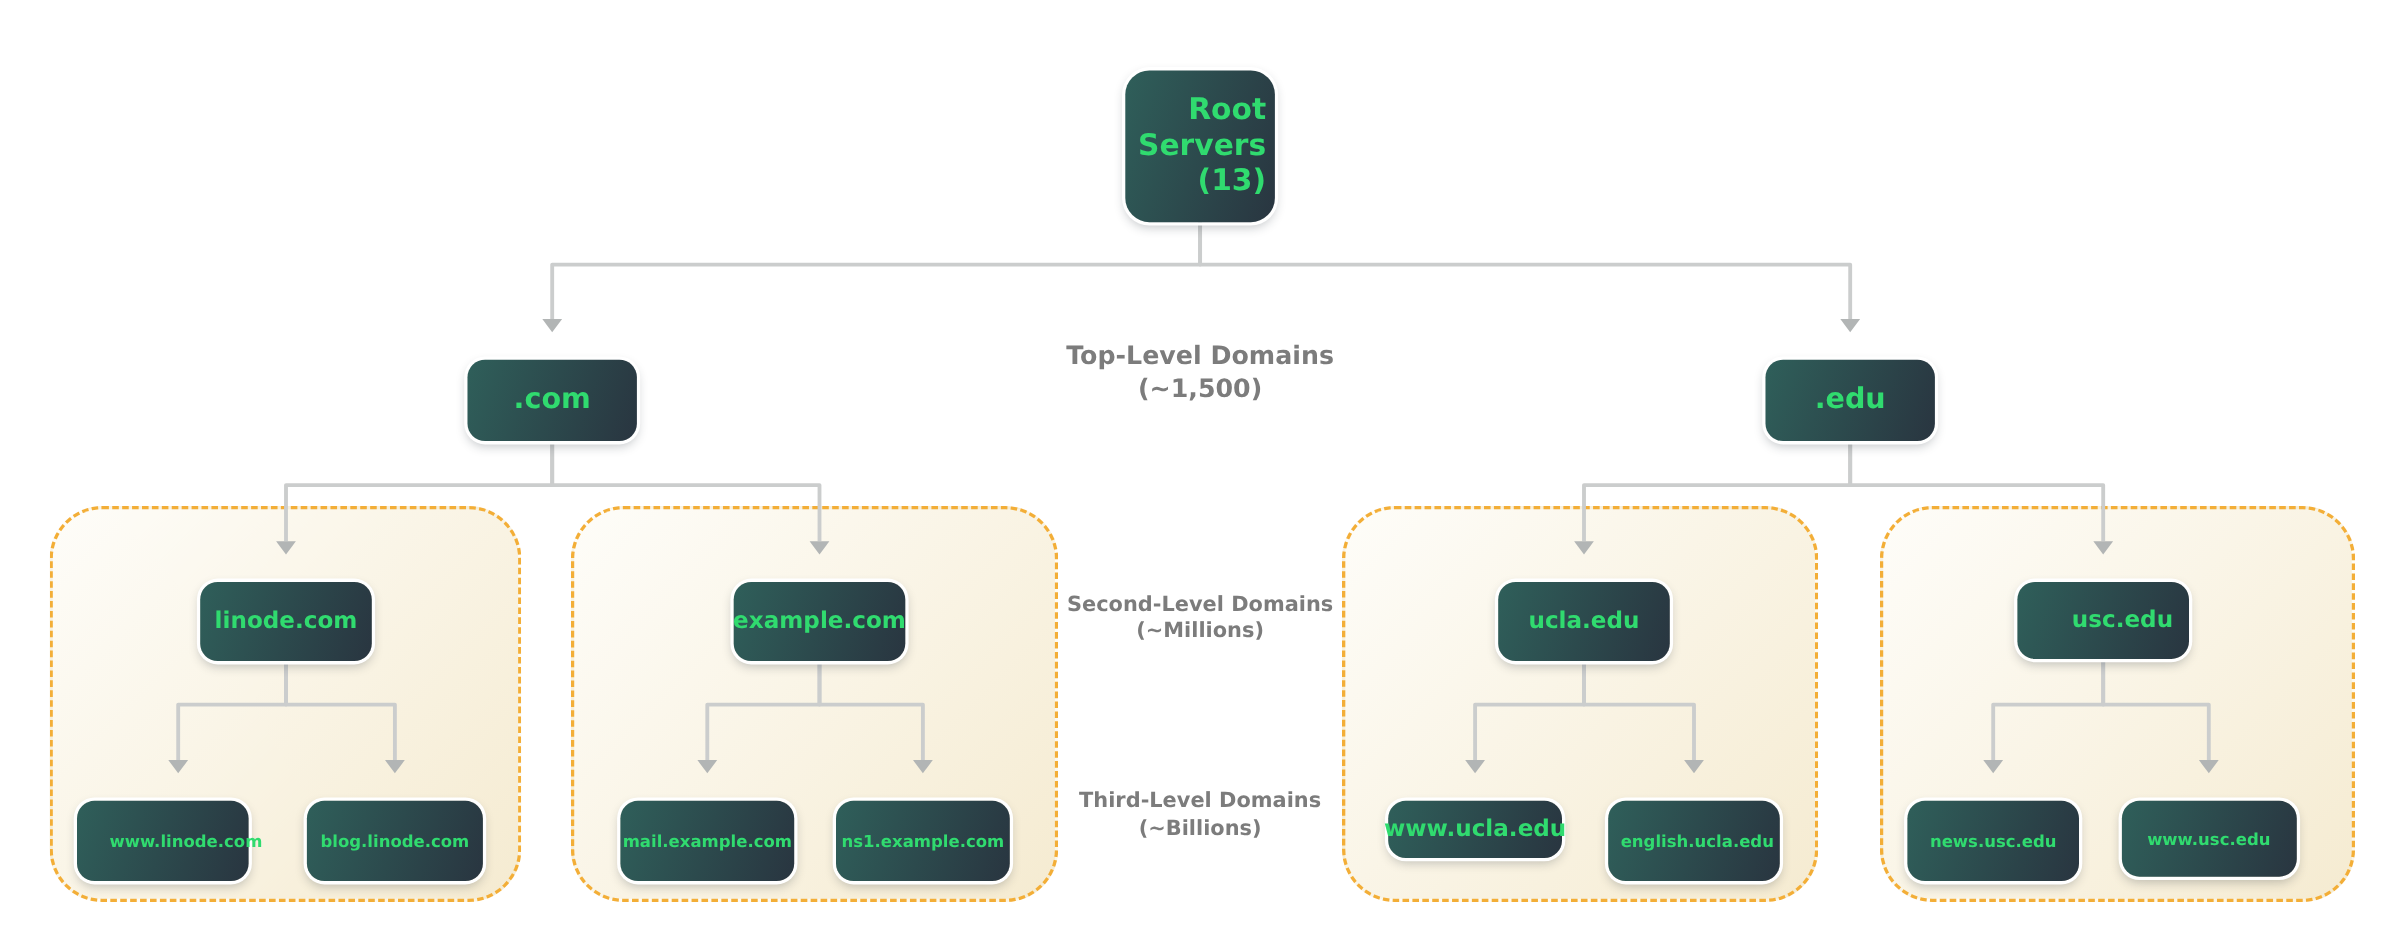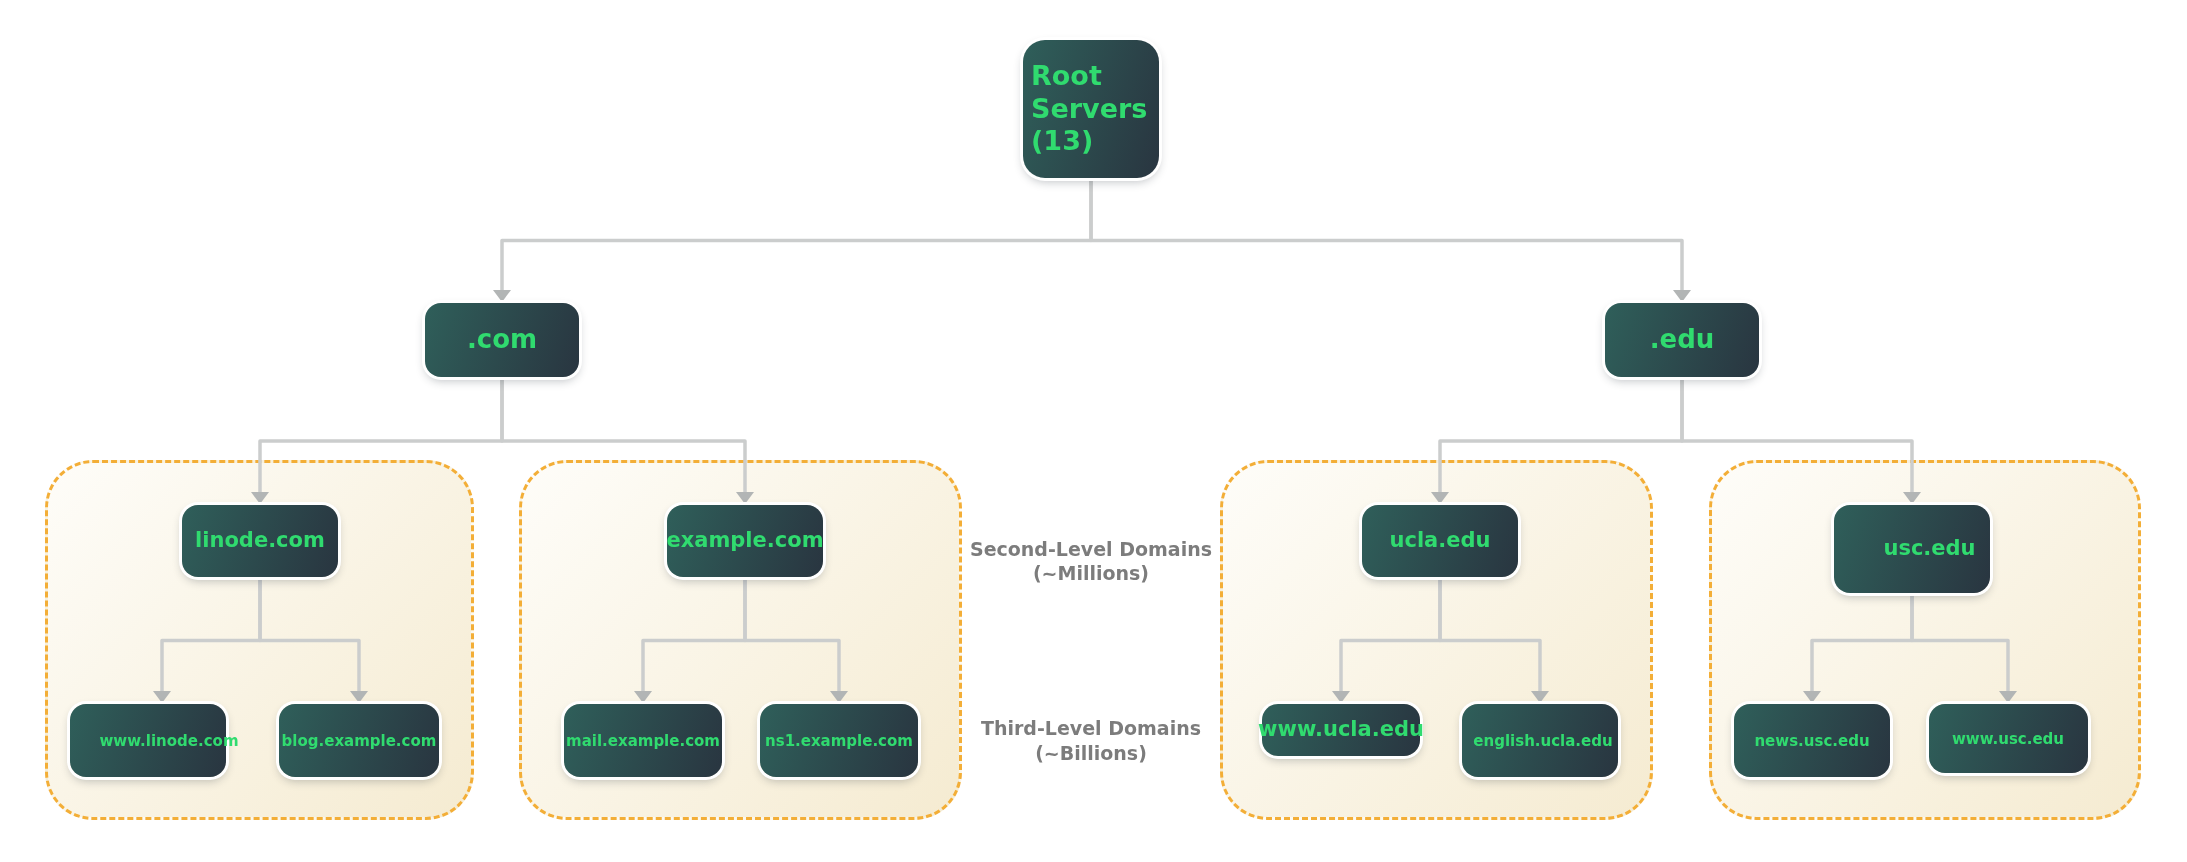--- a/index.html
+++ b/index.html
@@ -27,29 +27,30 @@
     position:absolute;
     border:3px dashed var(--gborder);
     background:linear-gradient(135deg,var(--gbg1) 0%,var(--gbg2) 100%);
     box-sizing:border-box;
   }
   .node{
     position:absolute;
     display:flex;
     align-items:center;
     justify-content:center;
-    text-align:left;
+    text-align:right;
     font-weight:bold;
     color:var(--ntext);
     background:linear-gradient(108deg,var(--ngrad1) 0%,var(--ngrad2) 100%);
     box-shadow:0 0 0 3px var(--halo),0 4px 10px rgba(30,40,50,0.28);
     line-height:1.2;
     white-space:nowrap;
     box-sizing:border-box;
     padding:0 4px;
+    margin-top:24px;
   }
   .node.wrap{white-space:normal;padding:0 8px;}
   .level-label{
     position:absolute;
     display:flex;
     flex-direction:column;
     align-items:center;
     justify-content:center;
     text-align:center;
     color:var(--ltext);
@@ -98,31 +99,35 @@
       <path d="M 1912 575 V 640.5 H 2008 V 691" fill="none" stroke="#cbcdcd" stroke-width="3.5" stroke-linejoin="round"></path>
       <polygon points="1999,691 2017,691 2008,703" fill="#b2b5b5"></polygon>
     </svg>
   <div class="layer" id="nodes-layer">
       <div class="node wrap" style="left: 1023px; top: 40px; width: 136px; height: 138px; border-radius: 22px; font-size: 27px;">Root Servers (13)</div>
       <div class="node" style="left: 425px; top: 303px; width: 154px; height: 74px; border-radius: 16px; font-size: 26px;">.com</div>
       <div class="node" style="left: 1605px; top: 303px; width: 154px; height: 74px; border-radius: 16px; font-size: 26px;">.edu</div>
       <div class="node" style="left: 182px; top: 505px; width: 156px; height: 72px; border-radius: 16px; font-size: 21px;">linode.com</div>
       <div class="node" style="left: 667px; top: 505px; width: 156px; height: 72px; border-radius: 16px; font-size: 21px;">example.com</div>
       <div class="node" style="left: 1362px; top: 505px; width: 156px; height: 72px; border-radius: 16px; font-size: 21px;">ucla.edu</div>
-      <div class="node" style="left: 1834px; top: 505px; width: 156px; height: 88px; border-radius: 16px; font-size: 21px; padding-left: 39px;">usc.edu</div>
+      <div class="node" style="left: 1834px; top: 505px; width: 156px; height: 70px; border-radius: 16px; font-size: 21px; padding-left: 39px;">usc.edu</div>
       <div class="node" style="left: 70px; top: 704px; width: 156px; height: 73px; border-radius: 16px; font-size: 15px; padding-left: 46px;">www.linode.com</div>
-      <div class="node" style="left: 279px; top: 704px; width: 160px; height: 73px; border-radius: 16px; font-size: 15px;">blog.example.com</div>
+      <div class="node" style="left: 279px; top: 704px; width: 160px; height: 73px; border-radius: 16px; font-size: 15px;">blog.linode.com</div>
       <div class="node" style="left: 564px; top: 704px; width: 158px; height: 73px; border-radius: 16px; font-size: 15px;">mail.example.com</div>
       <div class="node" style="left: 760px; top: 704px; width: 158px; height: 73px; border-radius: 16px; font-size: 15px;">ns1.example.com</div>
       <div class="node" style="left: 1262px; top: 704px; width: 158px; height: 52px; border-radius: 16px; font-size: 21px;">www.ucla.edu</div>
       <div class="node" style="left: 1462px; top: 704px; width: 156px; height: 73px; border-radius: 16px; font-size: 15px; padding-left: 10px;">english.ucla.edu</div>
       <div class="node" style="left: 1734px; top: 704px; width: 156px; height: 73px; border-radius: 16px; font-size: 15px;">news.usc.edu</div>
       <div class="node" style="left: 1928.5px; top: 704px; width: 159px; height: 69px; border-radius: 16px; font-size: 15px;">www.usc.edu</div>
     </div>
 
+  <div class="level-label" style="left: 891px; top: 295px; width: 400px; height: 90px; font-size: 23px;">
+    <span>Top-Level Domains</span>
+    <span>(~1,500)</span>
+  </div>
   <div class="level-label" style="left: 891px; top: 496px; width: 400px; height: 90px; font-size: 19px; justify-content: flex-end;">
     <span>Second-Level Domains</span>
     <span>(~Millions)</span>
   </div>
   <div class="level-label" style="left: 891px; top: 696px; width: 400px; height: 90px; font-size: 19px;">
     <span>Third-Level Domains</span>
     <span>(~Billions)</span>
   </div>
 </div>
 

